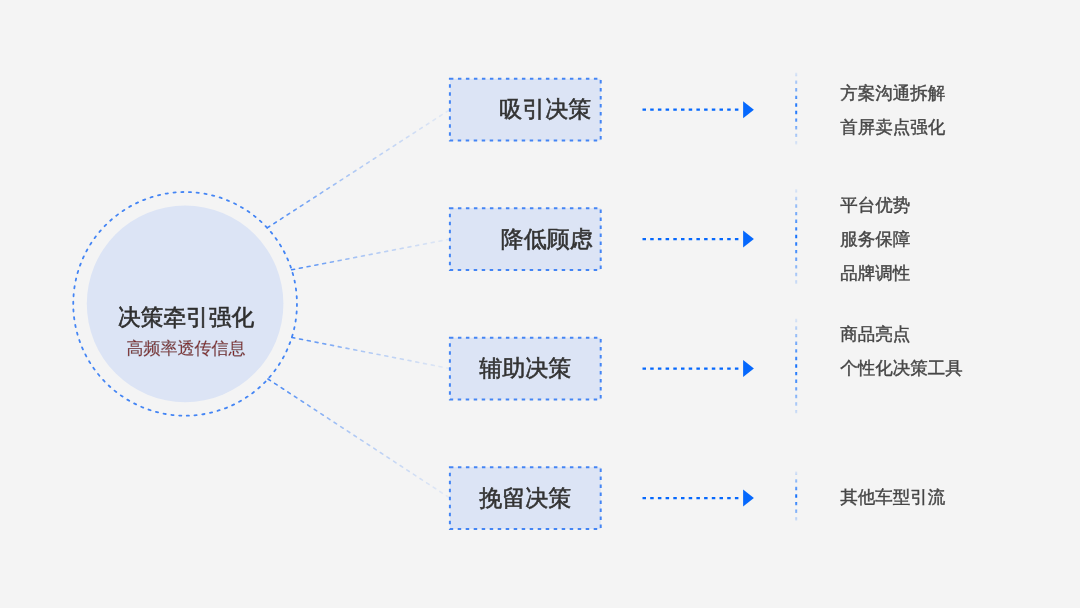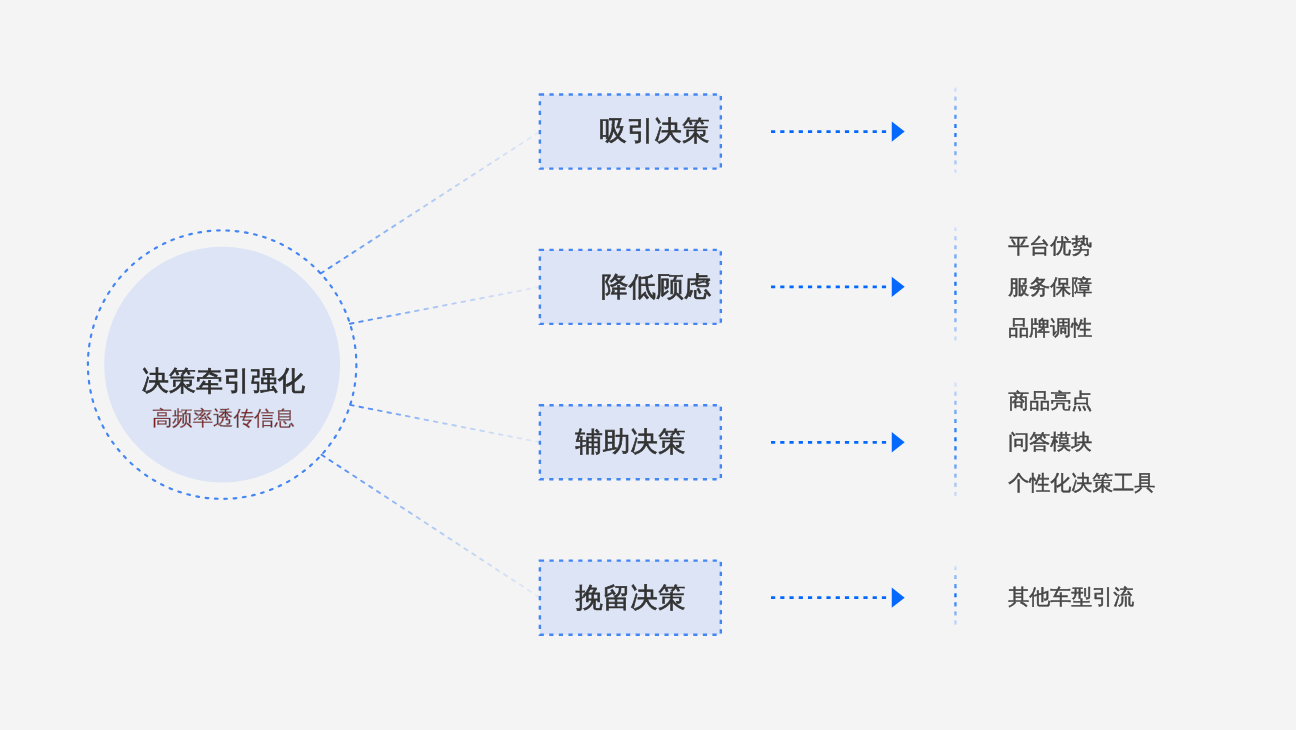--- a/index.html
+++ b/index.html
@@ -174,27 +174,30 @@
   <div class="stage-box" style="left:449.9px; top:208.2px; width:150.8px; height:61.7px;padding-left:43px;">
     <span class="stage-box-label">降低顾虑</span>
   </div>
   <div class="stage-box" style="left:449.9px; top:337.7px; width:150.8px; height:61.7px;">
     <span class="stage-box-label">辅助决策</span>
   </div>
   <div class="stage-box" style="left:449.9px; top:467.2px; width:150.8px; height:61.7px;">
     <span class="stage-box-label">挽留决策</span>
   </div>
 
+  <div class="detail-list" style="left:840.2px; top:76.8px;">
+    <div class="detail-item">方案沟通拆解</div>
+    <div class="detail-item">首屏卖点强化</div>
+  </div>
   <div class="detail-list" style="left:840.2px; top:189.1px;">
     <div class="detail-item">平台优势</div>
     <div class="detail-item">服务保障</div>
     <div class="detail-item">品牌调性</div>
   </div>
   <div class="detail-list" style="left:840.2px; top:318.1px;">
     <div class="detail-item">商品亮点</div>
-    <div class="detail-item">问答模块</div>
     <div class="detail-item">个性化决策工具</div>
   </div>
   <div class="detail-list" style="left:840.2px; top:481.35px;">
     <div class="detail-item">其他车型引流</div>
   </div>
 
 </div>
 
 </body></html>

